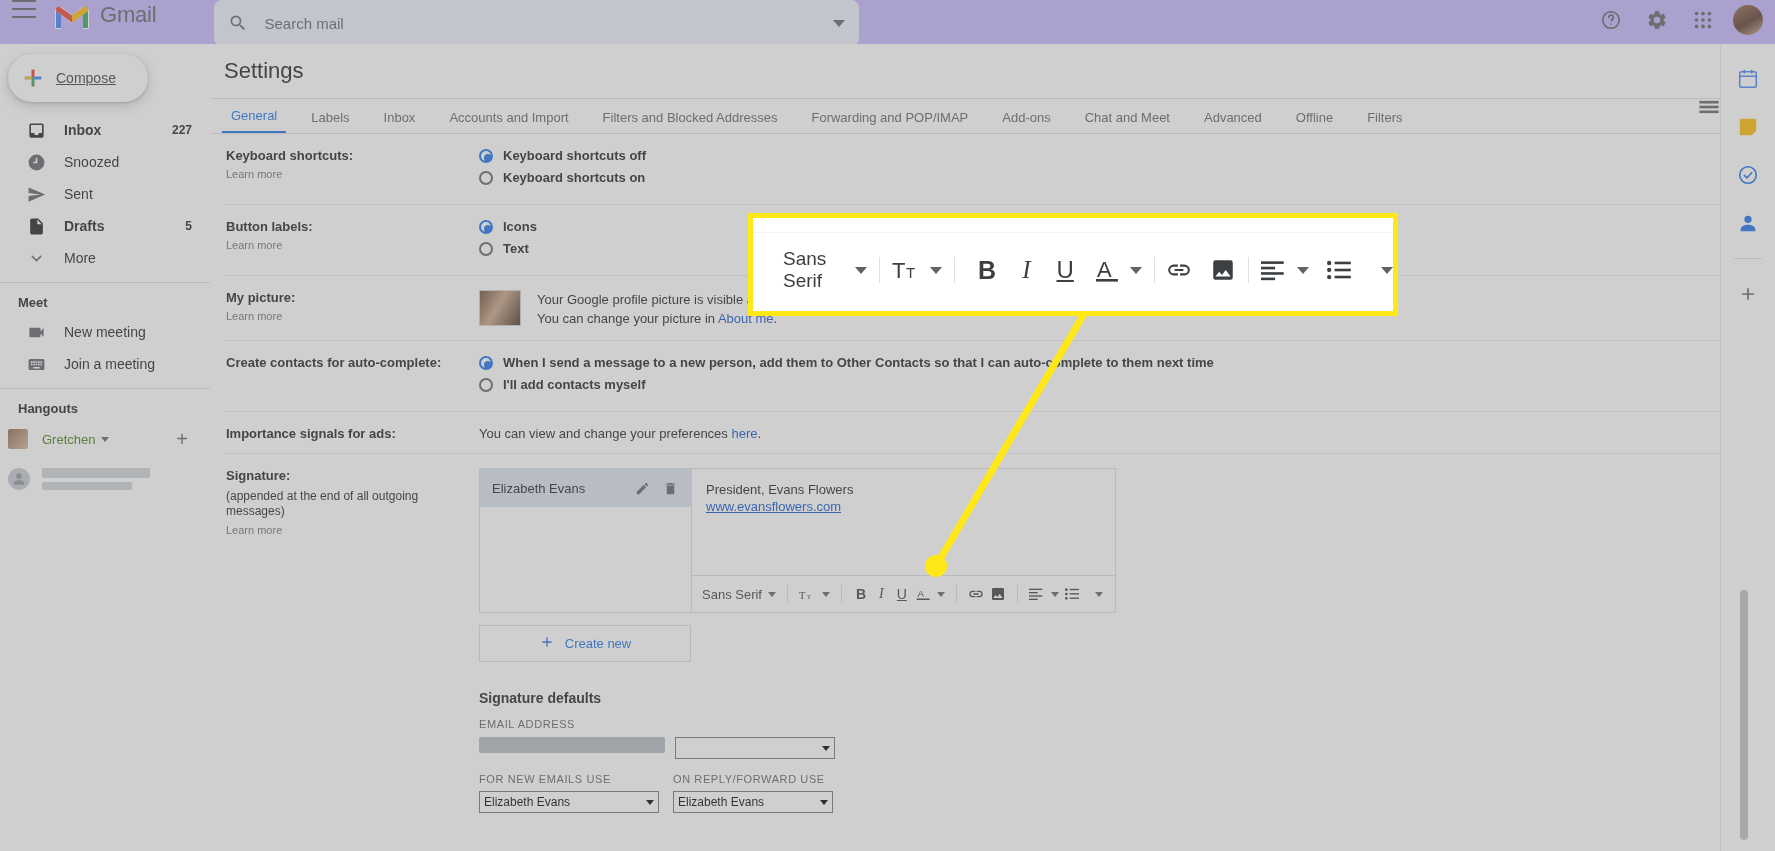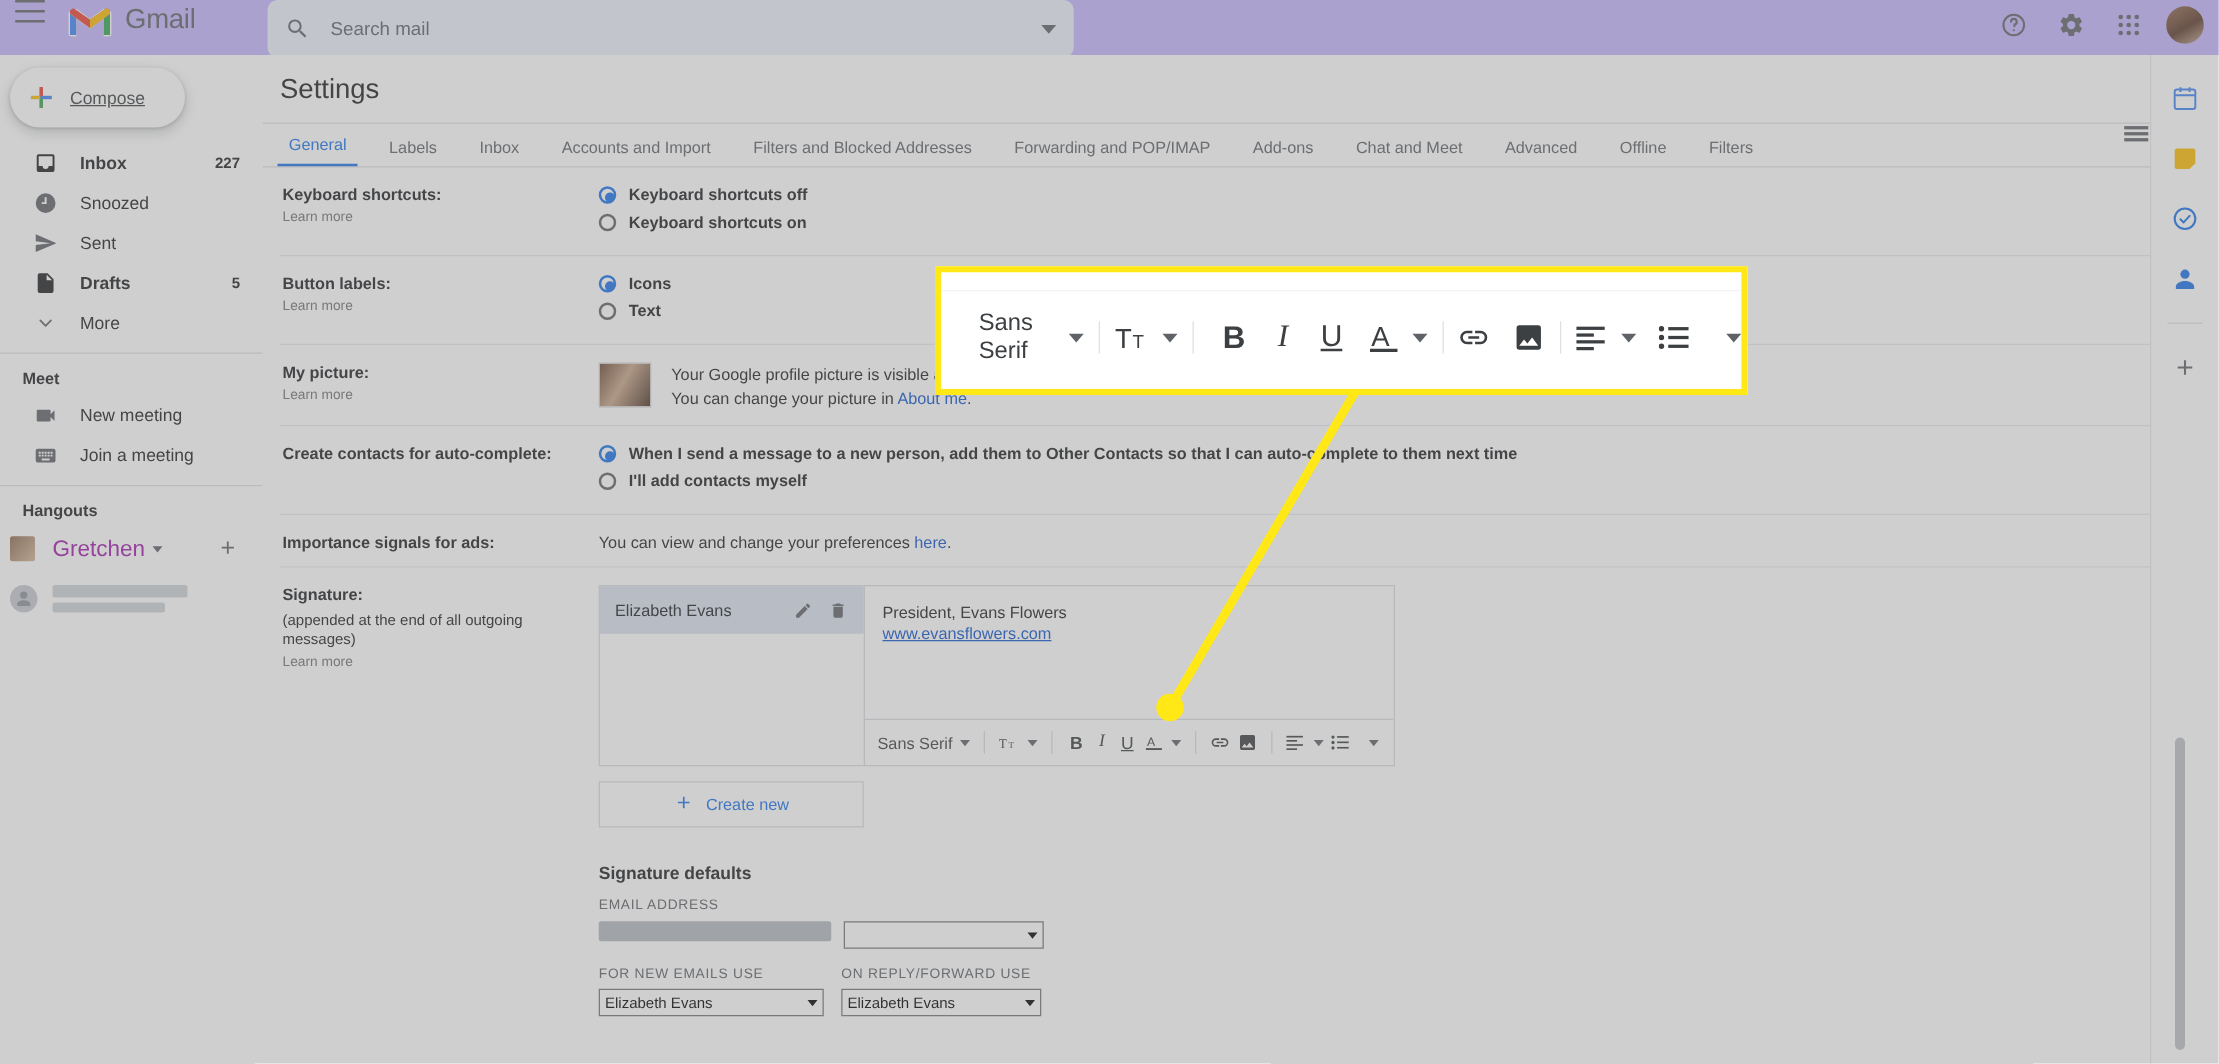--- a/index.html
+++ b/index.html
@@ -42,21 +42,21 @@
   .navlist { margin-top:4px; }
   .navitem { height:32px; display:flex; align-items:center; padding-left:26px; border-radius:0 16px 16px 0; cursor:pointer; color:#202124; font-size:14px; }
   .navitem .ni { width:20px; height:20px; margin-right:18px; flex:none; display:flex; align-items:center; justify-content:center; }
   .navitem .nl { flex:1; }
   .navitem .nc { font-size:12px; color:#5f6368; padding-right:18px; }
   .navitem.bold .nl, .navitem.bold .nc { font-weight:bold; color:#202124; }
   .sect-divider { height:1px; background:#e0e0e0; margin:8px 0 6px 0; }
   .sect-title { font-size:13px; color:#202124; font-weight:bold; padding:6px 0 6px 18px; }
   .hang-row { display:flex; align-items:center; padding-left:8px; height:34px; }
   .hang-av { width:20px;height:20px;border-radius:2px;background:linear-gradient(130deg,#8d6a4f,#d7b79b);margin-right:14px; }
-  .hang-name { font-size:18px; color:#a21caf; }
+  .hang-name { font-size:13px; color:#4d7c0f; }
   .hang-caret { width:0;height:0;border-left:4px solid transparent;border-right:4px solid transparent;border-top:5px solid #5f6368; margin-left:6px; }
   .hang-plus { margin-left:auto; margin-right:22px; font-size:20px; color:#5f6368; }
   .ghost-row { display:flex; align-items:center; padding-left:8px; height:34px; margin-top:6px; }
   .ghost-av { width:22px;height:22px;border-radius:50%;background:#c5c9d0;margin-right:12px; display:flex;align-items:center;justify-content:center; }
   .ghost-bar { height:10px; background:#cfd3d8; border-radius:2px; }
 
   
   .main { position:absolute; left:210px; top:44px; width:1540px; height:807px; background:#fff; overflow:hidden; }
   .settings-title { font-size:22px; color:#202124; padding:14px 0 14px 14px; }
   .sep { height:1px; background:#e0e0e0; }

